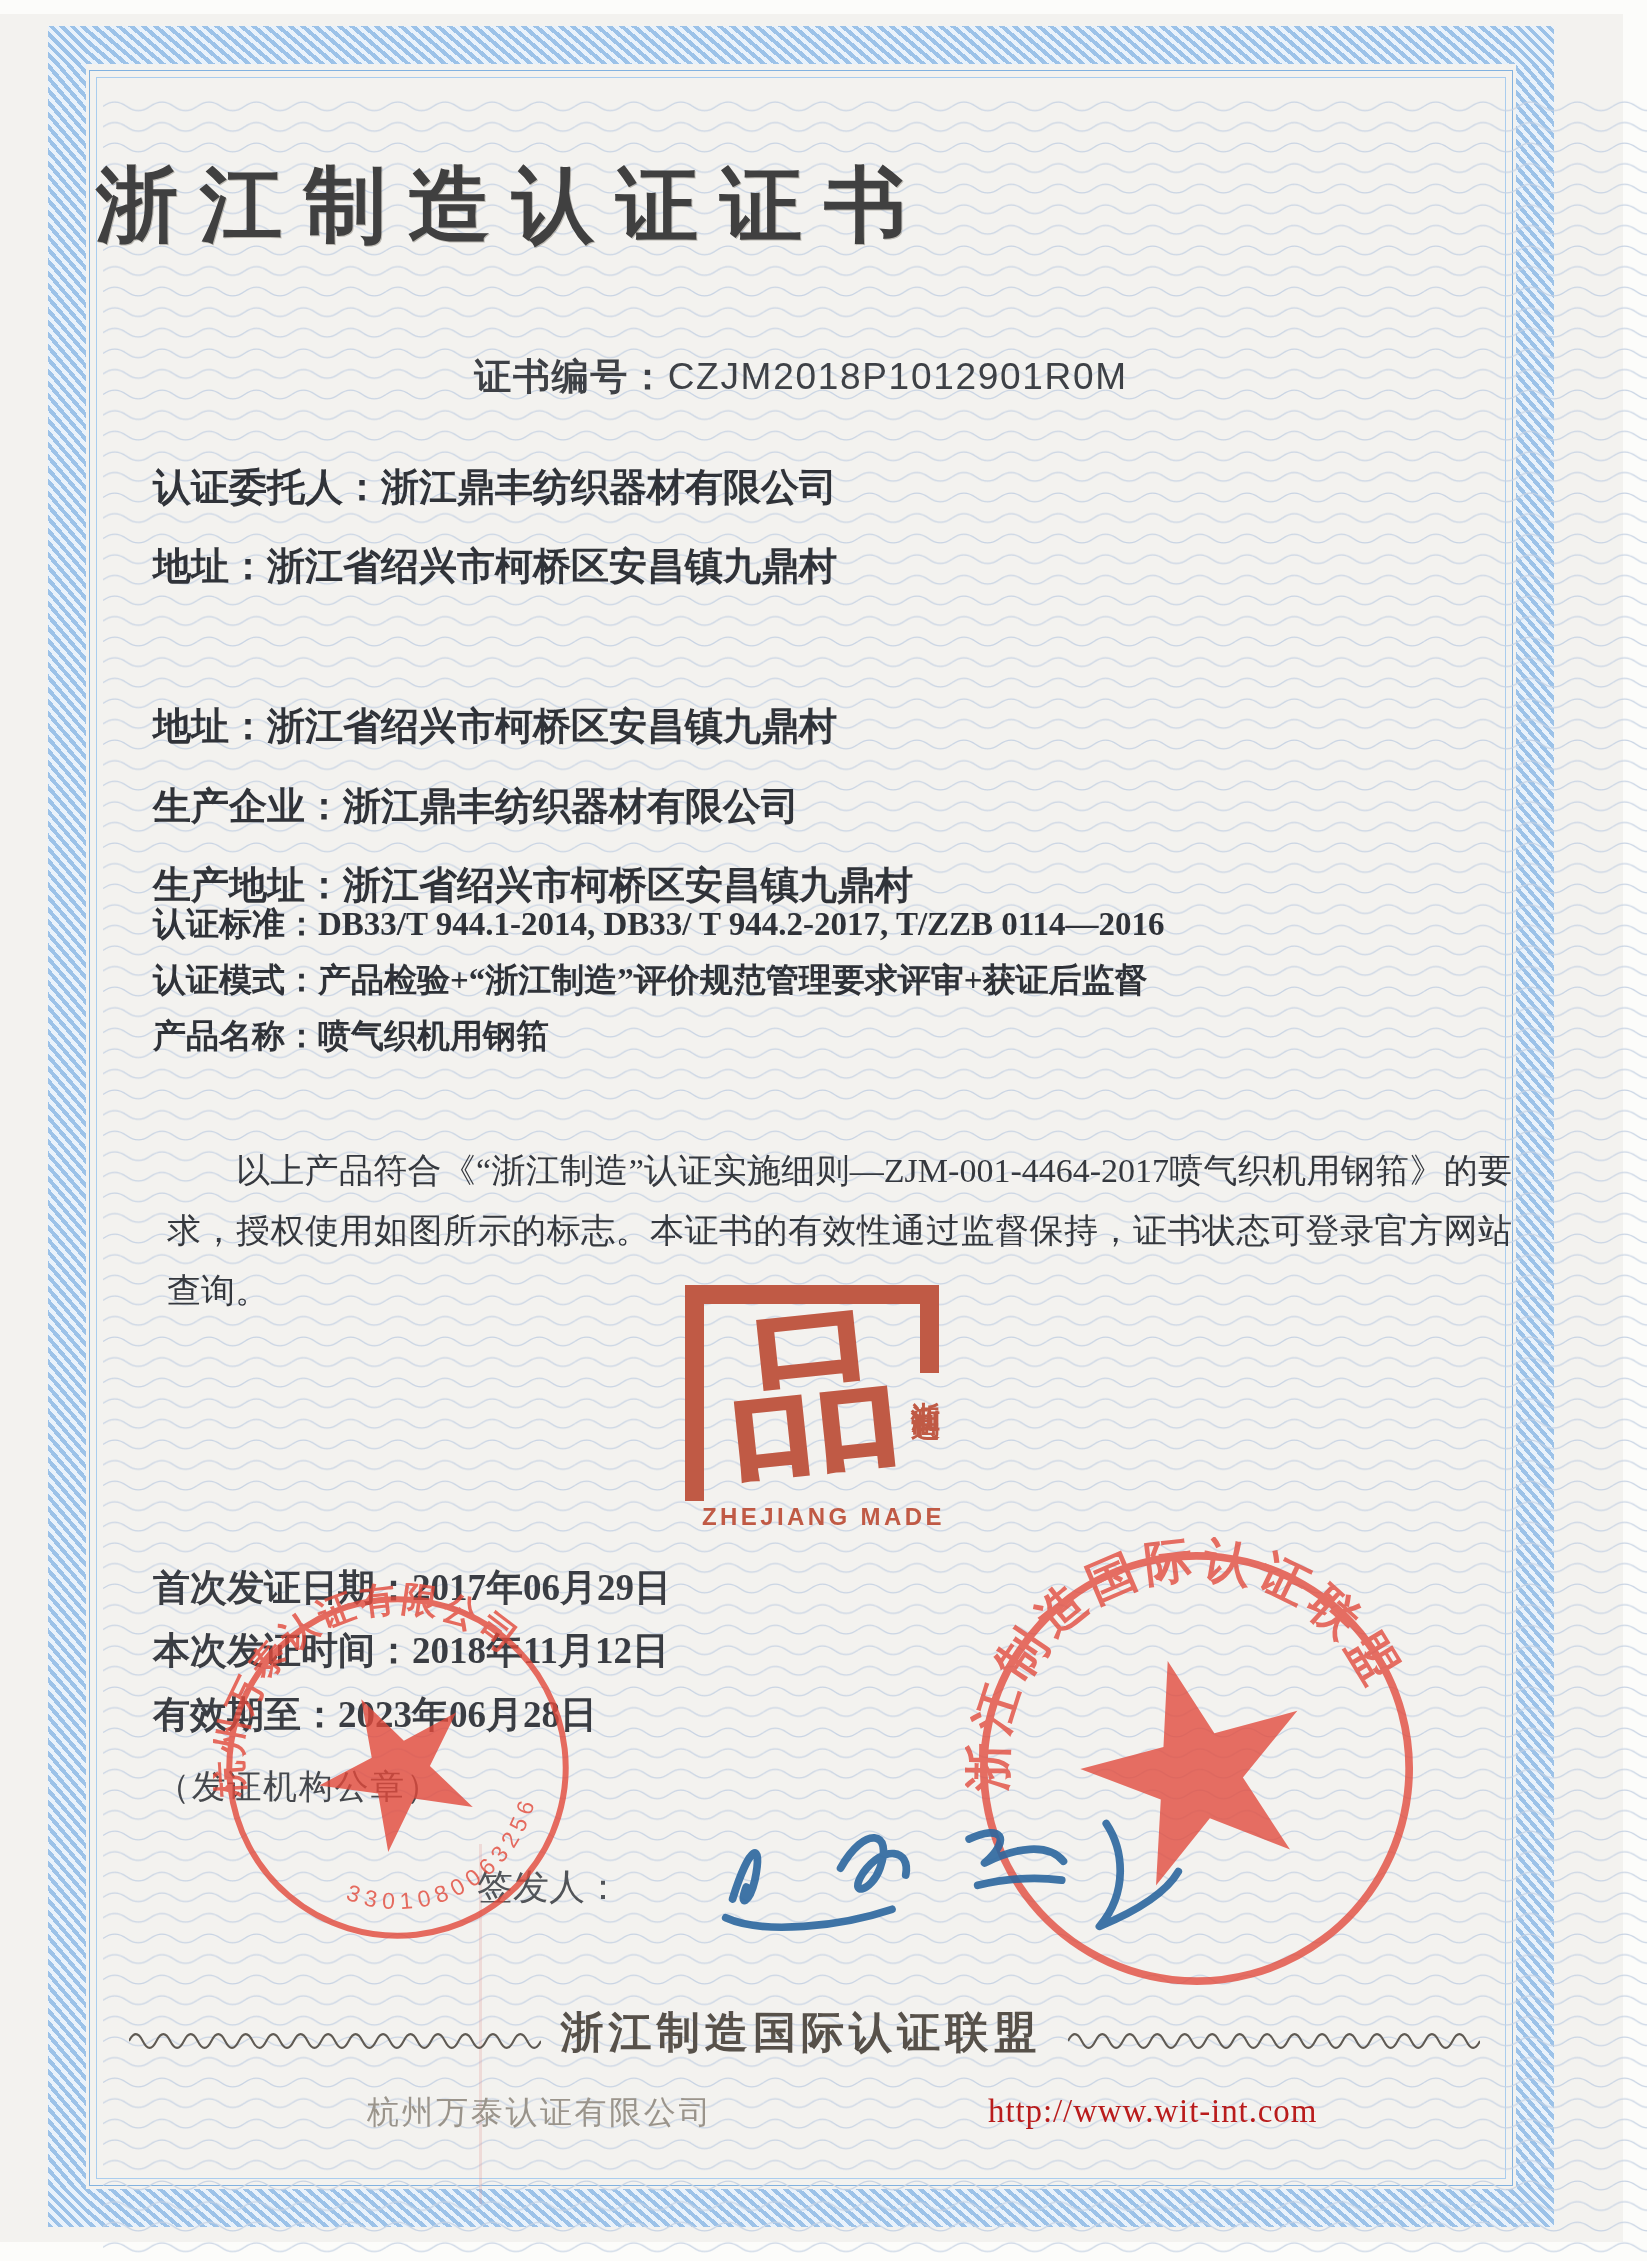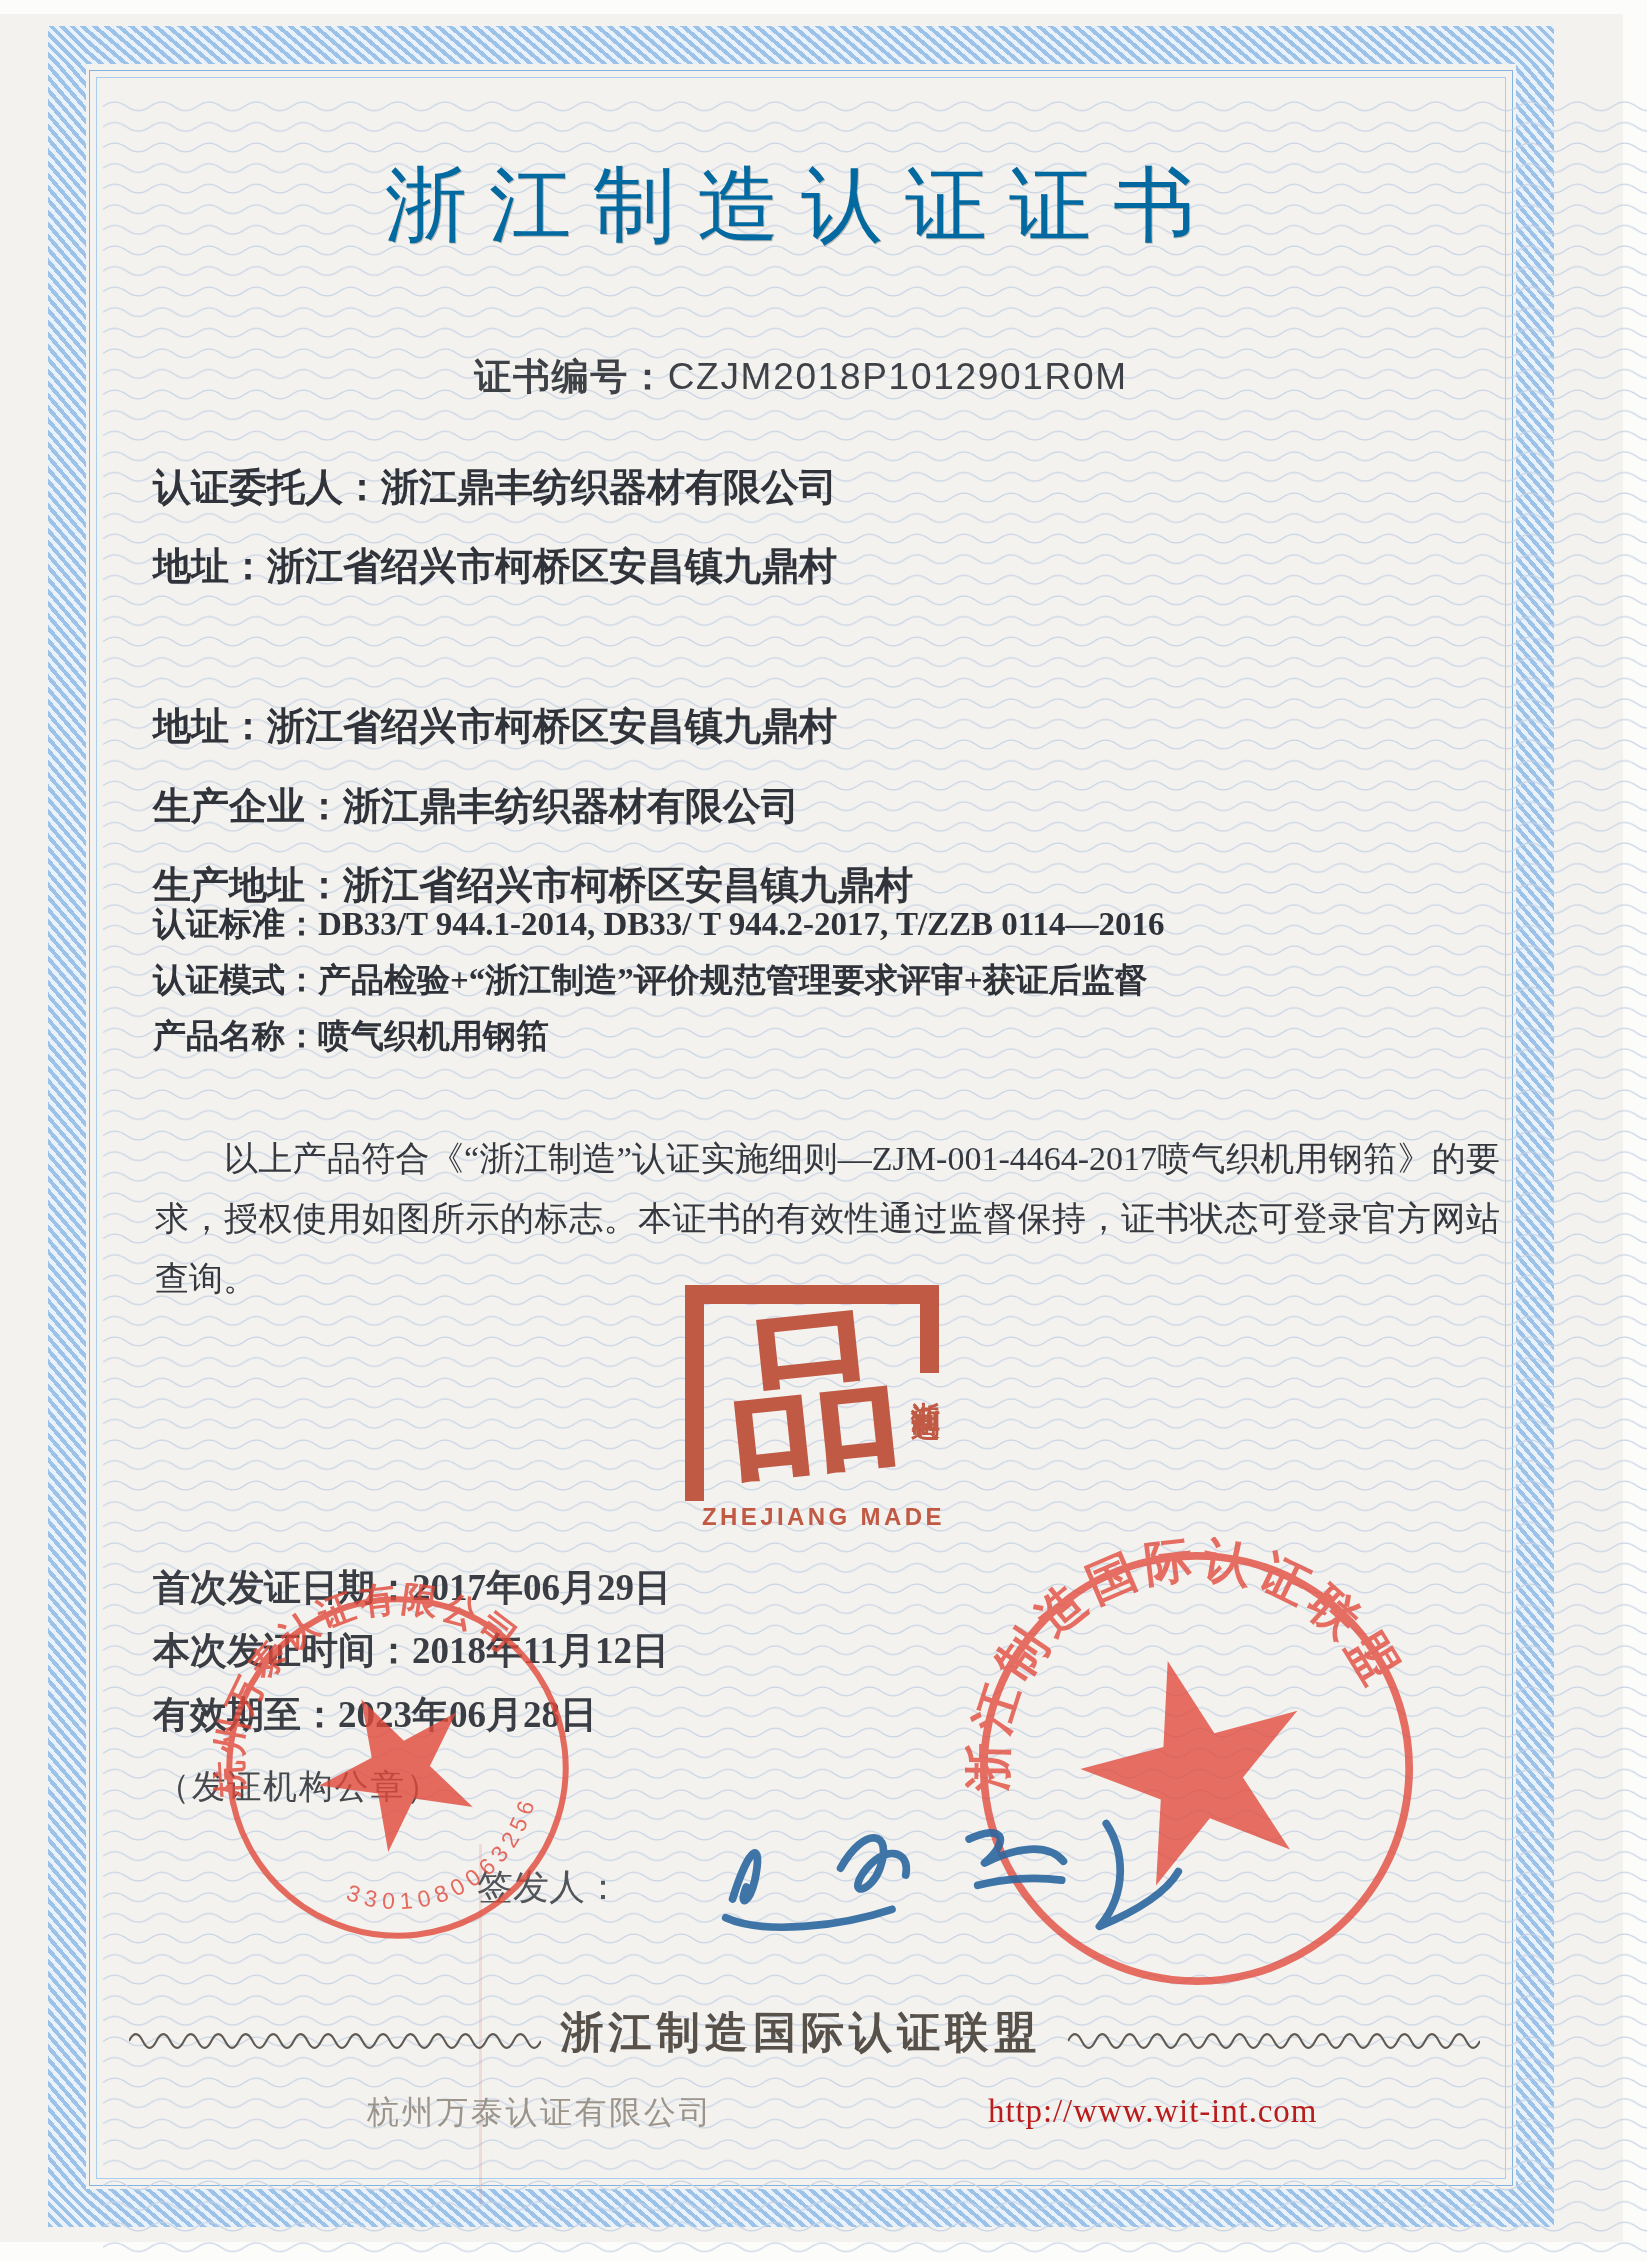--- a/index.html
+++ b/index.html
@@ -29,40 +29,40 @@
   }
   .fringe-top { top:84px; }
   .fringe-bottom { bottom:89px; transform:scaleY(-1); }
 
   .waves { position:absolute; top:96px; left:103px; right:148px; bottom:98px; z-index:1; opacity:.95; }
 
   .content { position:absolute; inset:0; z-index:3; color:#33363c; }
   .abs { position:absolute; }
 
   .title {
-    top:96px; left:96px; right:141px; text-align:center;
-    font-size:82px; font-weight:normal; letter-spacing:22px;
-    color:#0369a1; font-family:"Liberation Serif", serif;
+    top:96px; left:96px; right:141px; text-align:left;
+    font-size:82px; font-weight:bold; letter-spacing:22px;
+    color:#404040; font-family:"Liberation Serif", serif;
     text-shadow:0.9px 0.9px 0 rgba(90,82,70,.35);
   }
   .certno {
     top:352px; left:96px; right:141px; text-align:center;
     font-size:37px; color:#3e4146; font-family:"Liberation Sans", sans-serif;
     letter-spacing:1.7px;
   }
   .certno .lab { font-weight:bold; }
 
   .field-row { left:153px; font-size:38px; font-weight:bold; color:#303339; white-space:nowrap; }
   .detail-row { left:153px; font-size:33px; font-weight:bold; color:#2f3238; white-space:nowrap; }
   .detail-row .val-std { font-weight:600; }
 
   .statement {
     top:1125px; left:151px; width:1345px;
     font-size:34px; line-height:60px; color:#35383e;
-    text-indent:69px; text-align:justify; margin:4px;
+    text-indent:69px; text-align:justify; margin:16px;
   }
 
   
   .logo { top:1285px; left:685px; width:268px; height:257px; }
   .logo .bar { position:absolute; background:#c05a45; }
   .logo .bar-left { left:0; top:0; width:19px; height:216px; }
   .logo .bar-top { left:0; top:0; width:254px; height:19px; }
   .logo .bar-stub { left:235px; top:19px; width:19px; height:69px; background:#c05a45; position:absolute; }
   .logo-glyph {
     position:absolute; left:29px; top:6.9px; width:197px; height:206px;

